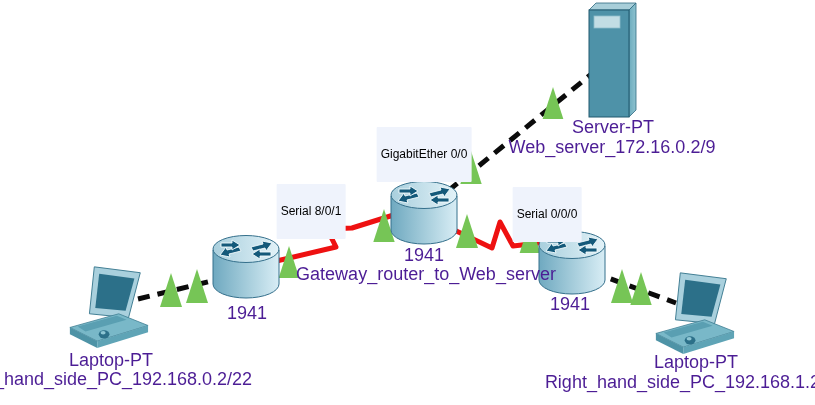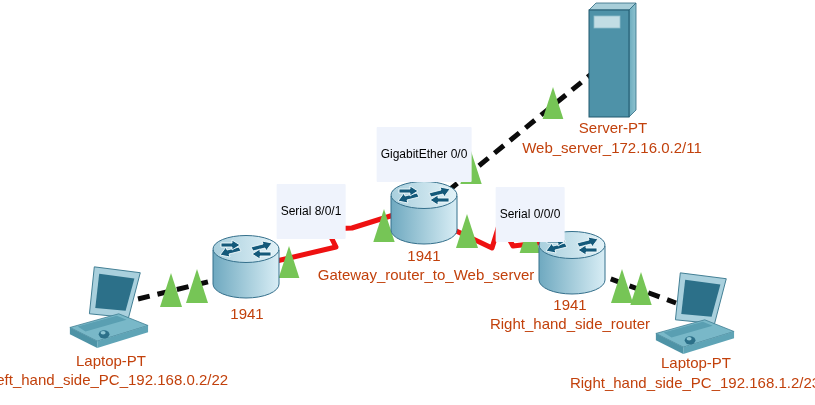--- a/index.html
+++ b/index.html
@@ -3,21 +3,21 @@
 <meta charset="utf-8">
 <style>
   html,body{margin:0;padding:0;background:#ffffff;}
   .stage{
     position:relative;width:815px;height:405px;background:#ffffff;overflow:hidden;
     font-family:"Liberation Sans","DejaVu Sans",sans-serif;color:#000;
   }
   .scene{position:absolute;left:0;top:0;}
   .dev-label{
     position:absolute;transform:translateX(-50%);white-space:nowrap;
-    font-size:15px;line-height:17px;color:#c2410c;text-align:center;
+    font-size:18px;line-height:17px;color:#4c1d95;text-align:center;
   }
   .port-label{
     position:absolute;transform:translateX(-50%);white-space:nowrap;
     font-size:12px;line-height:17px;color:#000;background:#eff3fc;
     padding:19px 4px;border-radius:1px;
   }
 </style>
 </head>
 <body>
 
@@ -99,32 +99,31 @@
       <use href="#router-icon" x="389" y="180" width="70" height="68"></use>
       <use href="#router-icon" x="211" y="234" width="70" height="68"></use>
       <use href="#router-icon" x="537" y="230" width="70" height="68"></use>
       <use href="#laptop-icon" x="64" y="257" width="88" height="95"></use>
       <use href="#laptop-icon" x="650" y="263" width="88" height="95"></use>
     </g>
   </svg>
 
   <div class="port-label" style="left:424px;top:127px;">GigabitEther 0/0</div>
   <div class="port-label" style="left:311px;top:184px;">Serial 8/0/1</div>
-  <div class="port-label" style="left:530px;top:187px;">Serial 0/0/0</div>
+  <div class="port-label" style="left:547px;top:187px;">Serial 0/0/0</div>
 
   <div class="dev-label" style="left:613px;top:119px;">Server-PT</div>
-  <div class="dev-label" style="left:612px;top:139px;">Web_server_172.16.0.2/11</div>
+  <div class="dev-label" style="left:612px;top:139px;">Web_server_172.16.0.2/9</div>
 
   <div class="dev-label" style="left:424px;top:247px;">1941</div>
   <div class="dev-label" style="left:426px;top:266px;text-align:right;">Gateway_router_to_Web_server</div>
 
   <div class="dev-label" style="left:247px;top:305px;">1941</div>
 
   <div class="dev-label" style="left:570px;top:296px;">1941</div>
-  <div class="dev-label" style="left:570px;top:315px;">Right_hand_side_router</div>
 
   <div class="dev-label" style="left:111px;top:352px;">Laptop-PT</div>
   <div class="dev-label" style="left:108px;top:371px;">Left_hand_side_PC_192.168.0.2/22</div>
 
   <div class="dev-label" style="left:696px;top:354px;">Laptop-PT</div>
   <div class="dev-label" style="left:695px;top:374px;">Right_hand_side_PC_192.168.1.2/23</div>
 
 </div>
 
 </body></html>

